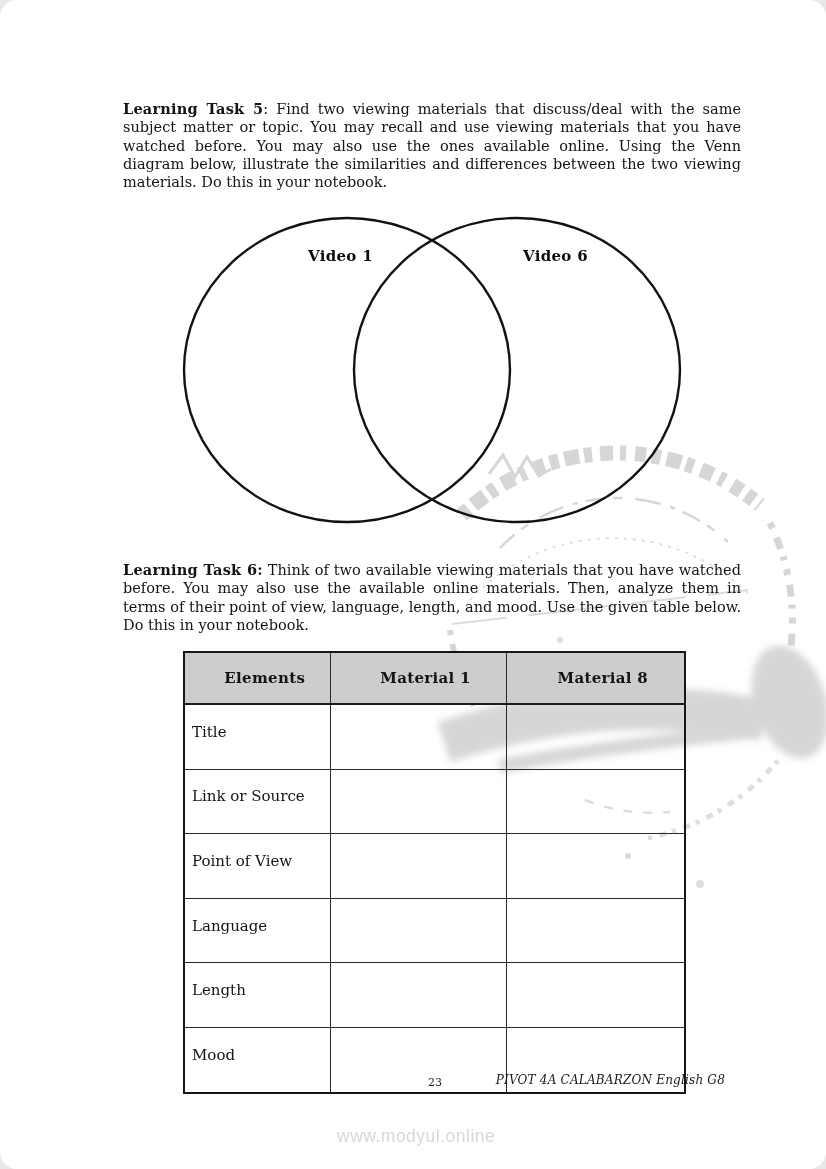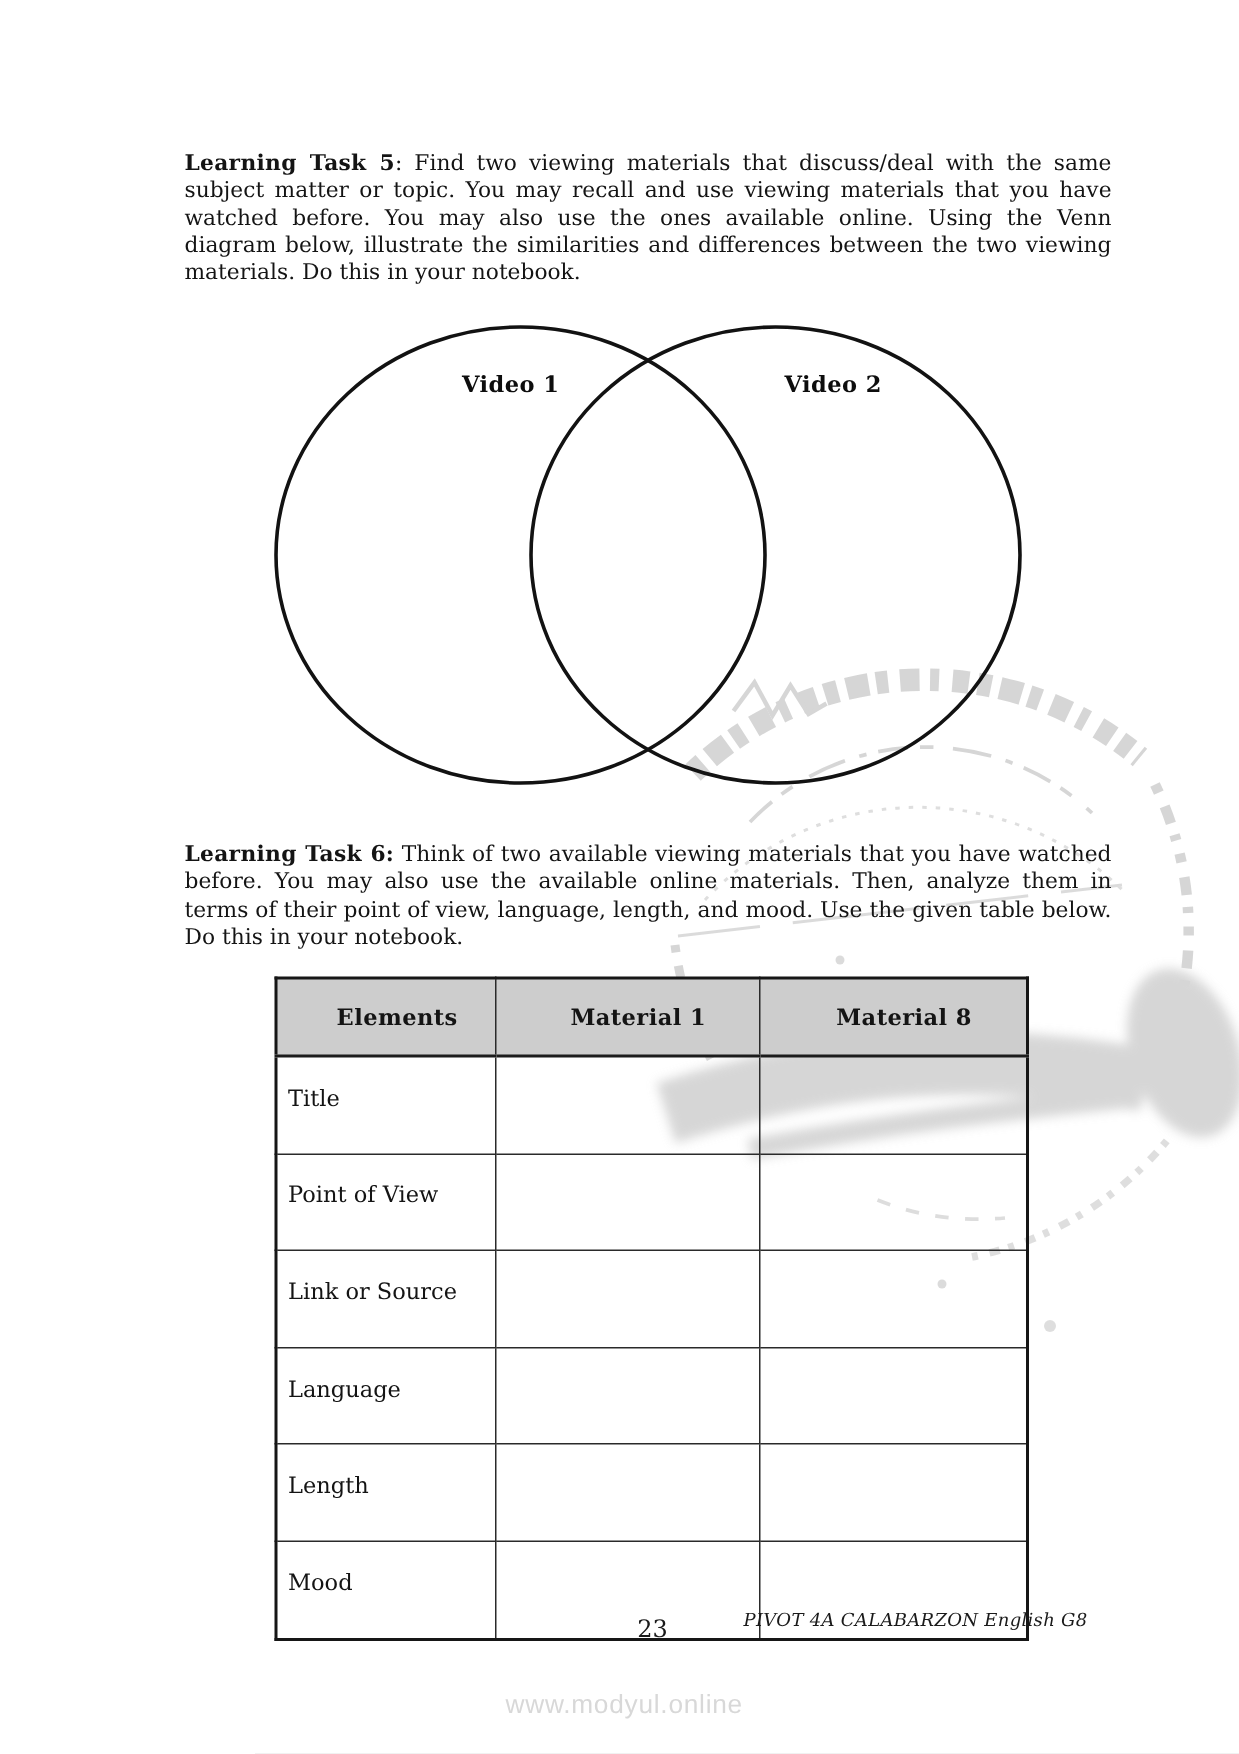--- a/index.html
+++ b/index.html
@@ -1,19 +1,19 @@
 <!DOCTYPE html>
 <html><head>
 <meta charset="utf-8">
 <style>
   html,body{margin:0;padding:0;background:#e8e8e8;}
   .page{
     position:relative;width:826px;height:1169px;margin:0 auto;
     background:#ffffff;overflow:hidden;
-    font-family:"DejaVu Serif",serif;color:#111;
+    font-family:"DejaVu Serif",serif;color:#111;border-radius:17px;
   }
   
   .para{
     position:absolute;left:123px;width:618px;margin:0;
     font-size:14.5px;line-height:18.3px;text-align:justify;
     color:#141414;
   }
   .para b{font-weight:bold;letter-spacing:.2px;}
   
   .venn-svg{position:absolute;left:0;top:0;}
@@ -37,21 +37,21 @@
   table.analysis th{
     height:48px;background:#cdcdcd;font-weight:bold;text-align:center;
     letter-spacing:.3px;border-bottom:2px solid #1c1c1c;padding-left:16px;
   }
   table.analysis td{height:53.6px;vertical-align:middle;}
   table.analysis td.el{padding:0 4px 10px 7px;margin-top:24px;}
   table.analysis{border:2px solid #161616;}
   
   .page-num{
     position:absolute;left:420px;top:1076px;width:30px;text-align:center;
-    font-size:16px;color:#1a1a1a;
+    font-size:11px;color:#1a1a1a;
   }
   .module-title{
     position:absolute;right:101px;top:1073px;
     font-size:12px;font-style:italic;color:#1a1a1a;letter-spacing:.2px;white-space:nowrap;
   }
   .site-mark{
     position:absolute;left:337px;top:1126px;
     font-family:Liberation Sans, sans-serif;font-size:17.5px;letter-spacing:.5px;
     color:#d8d8d8;white-space:nowrap;
   }
@@ -88,21 +88,21 @@
     </g>
   </svg>
 
   <p class="para" style="top:100px"><b>Learning Task 5</b><span>: Find two viewing materials that discuss/deal with the same subject matter or topic. You may recall and use viewing materials that you have watched before. You may also use the ones available online. Using the Venn diagram below, illustrate the similarities and differences between the two viewing materials. Do this in your notebook.</span></p>
 
   <svg class="venn-svg" width="826" height="560" viewBox="0 0 826 560">
     <ellipse cx="347" cy="370" rx="163" ry="152" fill="none" stroke="#121212" stroke-width="2.4"></ellipse>
     <ellipse cx="517" cy="370" rx="163" ry="152" fill="none" stroke="#121212" stroke-width="2.4"></ellipse>
   </svg>
   <div class="venn-label v1">Video 1</div>
-  <div class="venn-label v2">Video 2</div>
+  <div class="venn-label v2">Video 6</div>
 
   <p class="para" style="top:561px"><b>Learning Task 6:</b><span> Think of two available viewing materials that you have watched before. You may also use the available online materials. Then, analyze them in terms of their point of view, language, length, and mood. Use the given table below. Do this in your notebook.</span></p>
 
   <table class="analysis">
     <colgroup>
         <col style="width:146px">
         <col style="width:176px">
         <col style="width:179px">
       </colgroup>
     <tbody>
@@ -110,26 +110,26 @@
         <th>Elements</th>
         <th>Material 1</th>
         <th>Material 8</th>
       </tr>
       <tr>
         <td class="el">Title</td>
         <td></td>
         <td></td>
       </tr>
       <tr>
-        <td class="el">Point of View</td>
+        <td class="el">Link or Source</td>
         <td></td>
         <td></td>
       </tr>
       <tr>
-        <td class="el">Link or Source</td>
+        <td class="el">Point of View</td>
         <td></td>
         <td></td>
       </tr>
       <tr>
         <td class="el">Language</td>
         <td></td>
         <td></td>
       </tr>
       <tr>
         <td class="el">Length</td>

